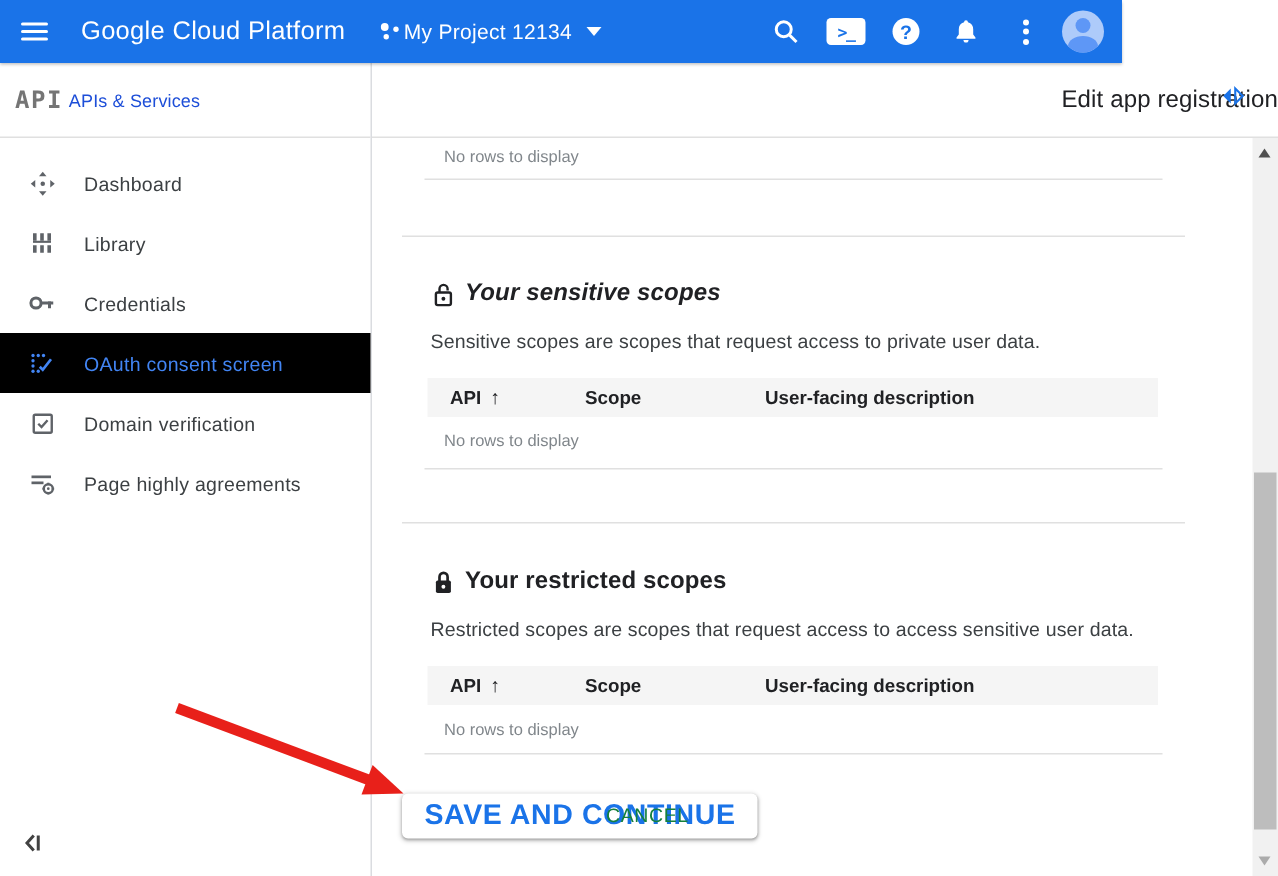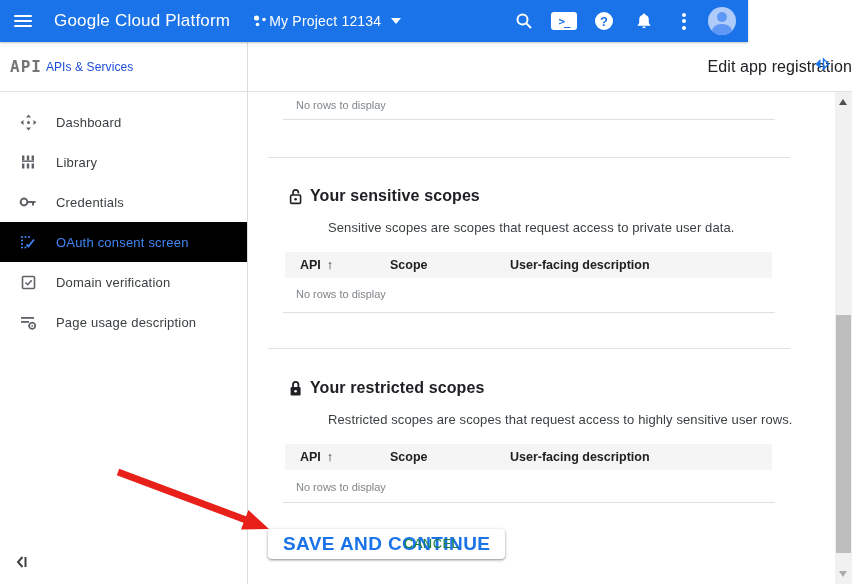--- a/index.html
+++ b/index.html
@@ -59,21 +59,21 @@
   .page-title { font-size:16px; color:#202124; margin-left:21px; letter-spacing:.1px; }
   .panel-toggle { position:absolute; right:21px; top:13px; width:18px; height:18px; cursor:pointer; }
 
   .content { position:absolute; left:248px; top:92px; width:587px; height:492px; background:#fff; overflow:hidden; }
   .muted { color:#80868b; font-size:11px; }
   .divider { position:absolute; height:1px; background:#e0e0e0; }
   .sect-sep { position:absolute; height:1px; background:#e0e0e0; }
   .sect-heading { position:absolute; display:flex; align-items:center; }
   .sect-heading .lock { margin-right:7px; display:flex; }
   .sect-heading .h-text { font-size:16px; font-weight:700; color:#202124; letter-spacing:.1px; }
-  .sect-desc { position:absolute; font-size:13px; color:#3c4043; letter-spacing:.1px;margin-left:41px; }
+  .sect-desc { position:absolute; font-size:13px; color:#3c4043; letter-spacing:.1px; }
   .tbl-head { position:absolute; width:487px; height:26px; background:#f5f5f5; }
   .tbl-head .col { position:absolute; top:0; height:26px; line-height:26px; font-size:12.5px; font-weight:700; color:#202124; white-space:nowrap; }
   .sort-arrow { font-size:13px; font-weight:700; margin-left:6px; }
   .empty-row { position:absolute; }
 
   .save-btn {
     position:absolute; height:30px; padding:0 15px; background:#fff; border:none; border-radius:4px;
     color:#1a73e8; font-family:"Liberation Sans", sans-serif; font-size:19px; font-weight:700; letter-spacing:.4px;
     box-shadow:0 1px 2px rgba(0,0,0,.3), 0 1px 3px 1px rgba(0,0,0,.12); cursor:pointer;
   }
@@ -230,21 +230,21 @@
           <g>
             <circle cx="12.2" cy="10.8" r="3" fill="none" stroke="#5f6368" stroke-width="1.6"></circle>
             <circle cx="12.2" cy="10.8" r="0.9" fill="#5f6368"></circle>
             <rect x="11.5" y="6.8" width="1.4" height="1.6" fill="#5f6368"></rect>
             <rect x="11.5" y="13" width="1.4" height="1.6" fill="#5f6368"></rect>
             <rect x="8.3" y="10.1" width="1.6" height="1.4" fill="#5f6368"></rect>
             <rect x="14.5" y="10.1" width="1.6" height="1.4" fill="#5f6368"></rect>
           </g>
         </svg>
       </span>
-      <span class="nav-label">Page usage description</span>
+      <span class="nav-label">Page highly agreements</span>
     </div>
   </div>
 
   <div class="collapse-btn">
     <svg width="16" height="14" viewBox="0 0 16 14">
       <path d="M8.5 2 L4 7 L8.5 12" fill="none" stroke="#424242" stroke-width="2"></path>
       <rect x="10.5" y="2" width="2" height="10" fill="#424242"></rect>
     </svg>
   </div>
 </div>
@@ -258,21 +258,21 @@
     </svg>
   </span>
 </div>
 
 <div class="content">
 
   <div class="empty-row muted" style="left:48px; top:7px;">No rows to display</div>
   <div class="divider" style="left:35px; top:27px; width:492px;"></div>
   <div class="sect-sep" style="left:20px; top:65px; width:522px;"></div>
 
-  <div class="sect-heading" style="left:40px; top:95px;">
+  <div class="sect-heading" style="left:40px; top:95px;font-style:italic;">
     <span class="lock">
       <svg width="15" height="17" viewBox="0 0 15 17">
         <path d="M5 7 V4.6 a2.7 2.7 0 0 1 5.4 0 V5.6" fill="none" stroke="#202124" stroke-width="1.6"></path>
         <rect x="2.6" y="7" width="10" height="8.4" rx="1.2" fill="none" stroke="#202124" stroke-width="1.6"></rect>
         <circle cx="7.6" cy="11.2" r="1.3" fill="#202124"></circle>
       </svg>
     </span>
     <span class="h-text">Your sensitive scopes</span>
   </div>
   <div class="sect-desc" style="left:39px; top:128px;">Sensitive scopes are scopes that request access to private user data.</div>
@@ -290,21 +290,21 @@
   <div class="sect-heading" style="left:40px; top:287px;">
     <span class="lock">
       <svg width="15" height="17" viewBox="0 0 15 17">
         <path d="M5 7.5 V4.6 a2.7 2.7 0 0 1 5.4 0 V7.5" fill="none" stroke="#202124" stroke-width="1.8"></path>
         <rect x="2.6" y="7" width="10" height="8.4" rx="1.2" fill="#202124"></rect>
         <circle cx="7.6" cy="11.2" r="1.3" fill="#fff"></circle>
       </svg>
     </span>
     <span class="h-text">Your restricted scopes</span>
   </div>
-  <div class="sect-desc" style="left:39px; top:320px;">Restricted scopes are scopes that request access to highly sensitive user rows.</div>
+  <div class="sect-desc" style="left:39px; top:320px;">Restricted scopes are scopes that request access to access sensitive user data.</div>
   <div class="tbl-head" style="left:37px; top:352px;">
     <span class="col" style="left:15px;">
       <span>API</span><span class="sort-arrow">↑</span>
     </span>
     <span class="col" style="left:105px;">Scope</span>
     <span class="col" style="left:225px;">User-facing description</span>
   </div>
   <div class="empty-row muted" style="left:48px; top:389px;">No rows to display</div>
   <div class="divider" style="left:35px; top:410px; width:492px;"></div>
 

